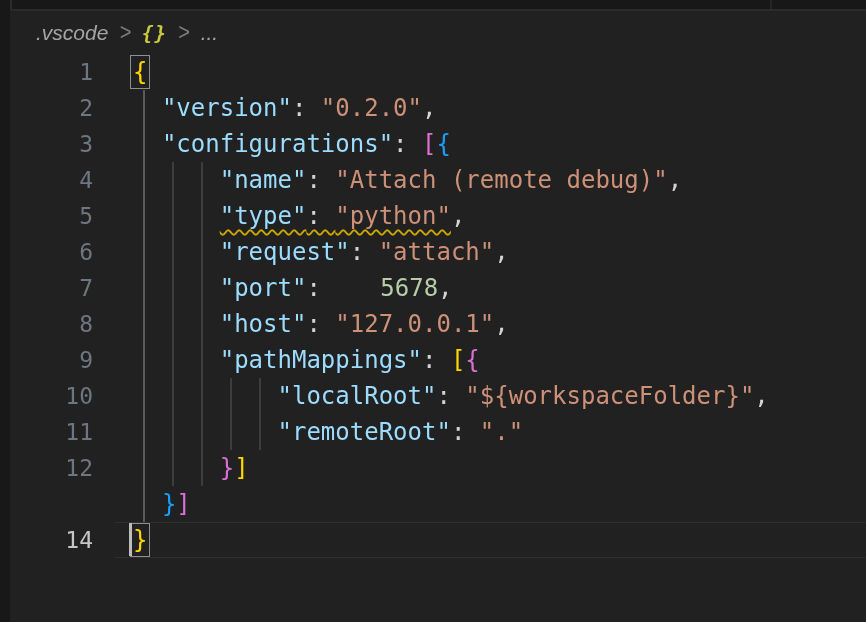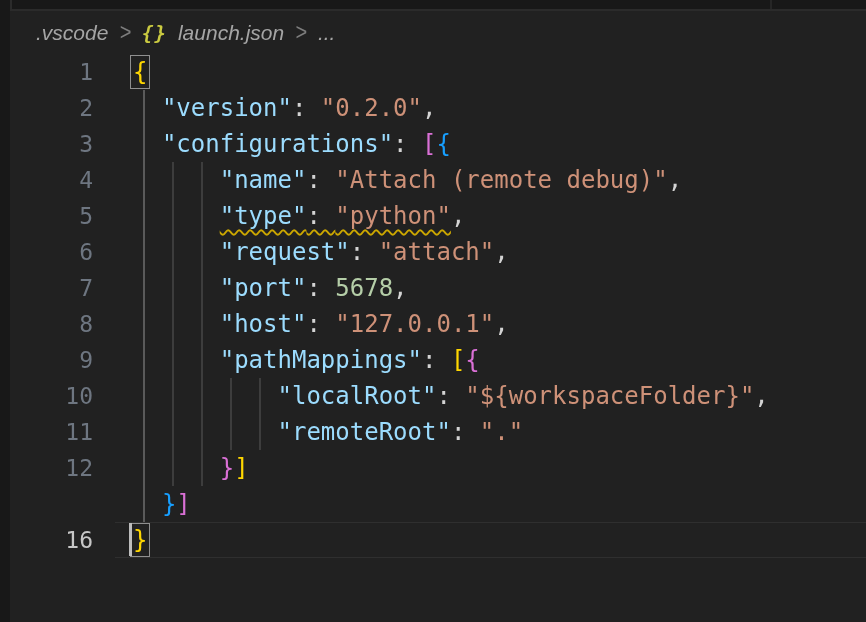--- a/index.html
+++ b/index.html
@@ -33,21 +33,21 @@
   .guide.g0{background:var(--guide-active);}
   .curline-border{position:absolute;left:105px;right:0;top:0;height:36px;
                   border-top:1px solid #2f2f2f;border-bottom:1px solid #2f2f2f;
                   box-sizing:border-box;}
   .cursor{position:absolute;left:-4px;top:1px;width:3px;height:33px;background:#bdbdbd;}
 
   
   .pl{color:var(--punc);}
   .key{color:var(--key);}
   .str{color:var(--str);}
-  .num-lit{color:var(--numlit);}
+  .num-lit{color:var(--numlit);margin-left:45px;}
   .pu{color:var(--punc);}
   .b1{color:var(--b1);}
   .b2{color:var(--b2);}
   .b3{color:var(--b3);}
   .match{outline:1px solid #8f8f8f;outline-offset:2px;}
   .sq{text-decoration-line:underline;text-decoration-style:wavy;
       text-decoration-color:var(--warn);text-decoration-thickness:2px;
       text-underline-offset:5px;}
 </style>
 </head>
@@ -59,34 +59,33 @@
   </div>
   <div class="tabstrip-border"></div>
   <div class="corner-sep"></div>
   <div class="leftstrip"></div>
 
   <div class="editor">
     <div class="breadcrumb">
       <span>.vscode</span>
       <span class="sep">&gt;</span>
       <span class="jsonicon">{}</span>
-      <span>launch.json</span>
       <span class="sep">&gt;</span>
       <span>...</span>
     </div>
     <div class="code" id="code">
         <div class="line"><span class="num">1</span><span class="content"><span class="b1 match">{</span></span></div>
         <div class="line"><div class="guide g0" style="left: 133px;"></div><span class="num">2</span><span class="content"><span class="pl">  </span><span class="key">"version"</span><span class="pu">: </span><span class="str">"0.2.0"</span><span class="pu">,</span></span></div>
         <div class="line"><div class="guide g0" style="left: 133px;"></div><span class="num">3</span><span class="content"><span class="pl">  </span><span class="key">"configurations"</span><span class="pu">: </span><span class="b2">[</span><span class="b3">{</span></span></div>
         <div class="line"><div class="guide g0" style="left: 133px;"></div><div class="guide" style="left: 161.9px;"></div><div class="guide" style="left: 190.8px;"></div><span class="num">4</span><span class="content"><span class="pl">      </span><span class="key">"name"</span><span class="pu">: </span><span class="str">"Attach (remote debug)"</span><span class="pu">,</span></span></div>
         <div class="line"><div class="guide g0" style="left: 133px;"></div><div class="guide" style="left: 161.9px;"></div><div class="guide" style="left: 190.8px;"></div><span class="num">5</span><span class="content"><span class="pl">      </span><span class="key sq">"type"</span><span class="pu sq">: </span><span class="str sq">"python"</span><span class="pu">,</span></span></div>
         <div class="line"><div class="guide g0" style="left: 133px;"></div><div class="guide" style="left: 161.9px;"></div><div class="guide" style="left: 190.8px;"></div><span class="num">6</span><span class="content"><span class="pl">      </span><span class="key">"request"</span><span class="pu">: </span><span class="str">"attach"</span><span class="pu">,</span></span></div>
         <div class="line"><div class="guide g0" style="left: 133px;"></div><div class="guide" style="left: 161.9px;"></div><div class="guide" style="left: 190.8px;"></div><span class="num">7</span><span class="content"><span class="pl">      </span><span class="key">"port"</span><span class="pu">: </span><span class="num-lit">5678</span><span class="pu">,</span></span></div>
         <div class="line"><div class="guide g0" style="left: 133px;"></div><div class="guide" style="left: 161.9px;"></div><div class="guide" style="left: 190.8px;"></div><span class="num">8</span><span class="content"><span class="pl">      </span><span class="key">"host"</span><span class="pu">: </span><span class="str">"127.0.0.1"</span><span class="pu">,</span></span></div>
         <div class="line"><div class="guide g0" style="left: 133px;"></div><div class="guide" style="left: 161.9px;"></div><div class="guide" style="left: 190.8px;"></div><span class="num">9</span><span class="content"><span class="pl">      </span><span class="key">"pathMappings"</span><span class="pu">: </span><span class="b1">[</span><span class="b2">{</span></span></div>
         <div class="line"><div class="guide g0" style="left: 133px;"></div><div class="guide" style="left: 161.9px;"></div><div class="guide" style="left: 190.8px;"></div><div class="guide" style="left: 219.7px;"></div><div class="guide" style="left: 248.6px;"></div><span class="num">10</span><span class="content"><span class="pl">          </span><span class="key">"localRoot"</span><span class="pu">: </span><span class="str">"${workspaceFolder}"</span><span class="pu">,</span></span></div>
         <div class="line"><div class="guide g0" style="left: 133px;"></div><div class="guide" style="left: 161.9px;"></div><div class="guide" style="left: 190.8px;"></div><div class="guide" style="left: 219.7px;"></div><div class="guide" style="left: 248.6px;"></div><span class="num">11</span><span class="content"><span class="pl">          </span><span class="key">"remoteRoot"</span><span class="pu">: </span><span class="str">"."</span></span></div>
         <div class="line"><div class="guide g0" style="left: 133px;"></div><div class="guide" style="left: 161.9px;"></div><div class="guide" style="left: 190.8px;"></div><span class="num">12</span><span class="content"><span class="pl">      </span><span class="b2">}</span><span class="b1">]</span></span></div>
         <div class="line"><div class="guide g0" style="left: 133px;"></div><span class="content"><span class="pl">  </span><span class="b3">}</span><span class="b2">]</span></span></div>
-        <div class="line current"><div class="curline-border"></div><span class="num">16</span><span class="content"><span class="cursor"></span><span class="b1 match">}</span></span></div>
+        <div class="line current"><div class="curline-border"></div><span class="num">14</span><span class="content"><span class="cursor"></span><span class="b1 match">}</span></span></div>
       </div>
   </div>
 </div>
 
 </body></html>

